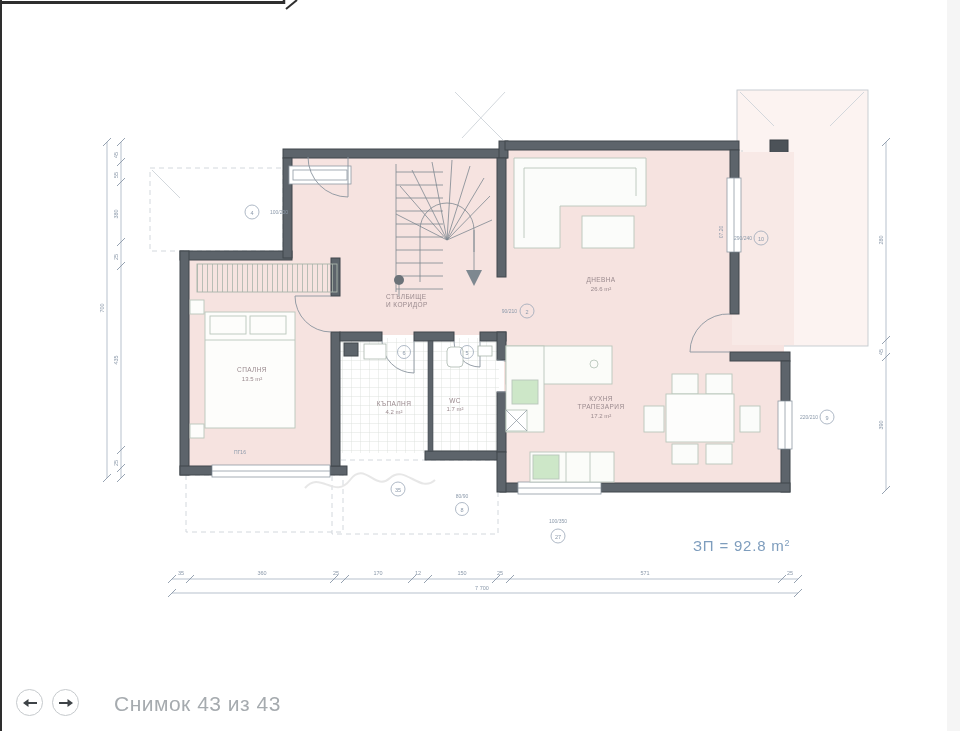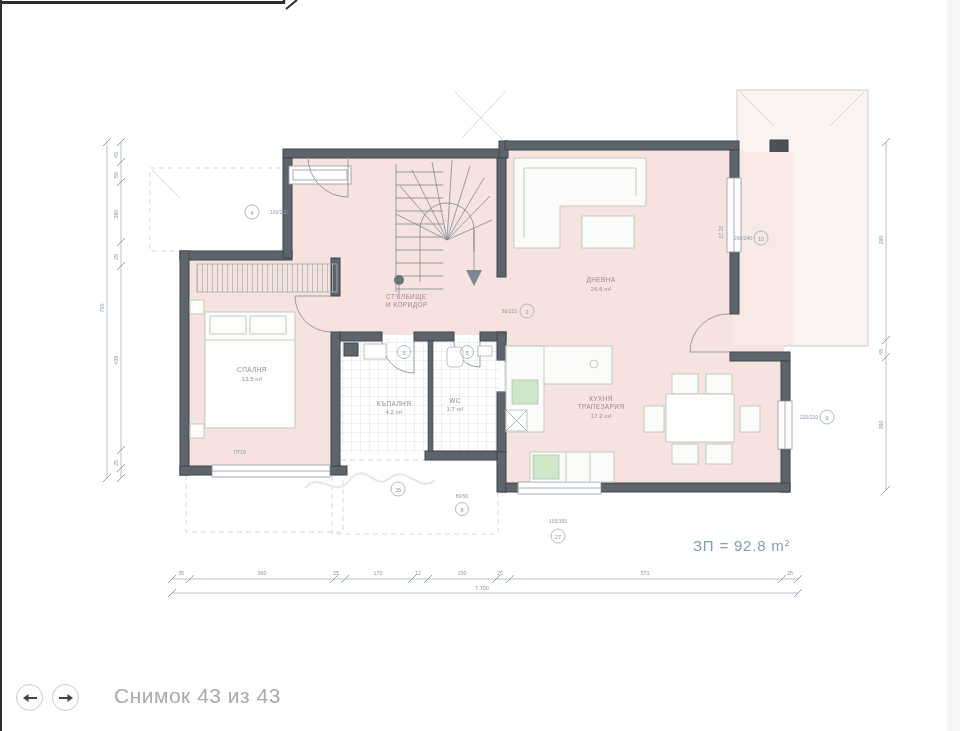--- a/index.html
+++ b/index.html
@@ -6,21 +6,21 @@
   body{
     width:960px;height:731px;position:relative;background:#ffffff;
     font-family:"Liberation Sans", sans-serif;overflow:hidden;
   }
   
   .left-border{position:absolute;left:0;top:0;width:2px;height:731px;background:#2e2e2e;}
   .top-line{position:absolute;left:0;top:1px;width:285px;height:3px;background:#2e2e2e;}
   .right-fade{position:absolute;right:0;top:0;width:13px;height:731px;background:#f2f2f2;opacity:.75;}
   .corner-svg{position:absolute;left:278px;top:0;width:30px;height:14px;}
   
-  .viewer-bar{position:absolute;left:16px;top:684px;height:32px;display:flex;align-items:flex-start;}
+  .viewer-bar{position:absolute;left:16px;top:684px;height:32px;display:flex;align-items:flex-end;}
   .nav-btn{
     width:27px;height:27px;border:1.5px solid #c6cacd;border-radius:50%;
     background:#fff;display:flex;align-items:center;justify-content:center;
     margin-right:9px;cursor:pointer;box-sizing:border-box;
   }
   .caption{
     margin-left:26px;font-size:21px;color:#a6abaf;letter-spacing:.5px;white-space:nowrap;
   }
   
   .plan-svg{position:absolute;left:0;top:0;width:960px;height:731px;}

